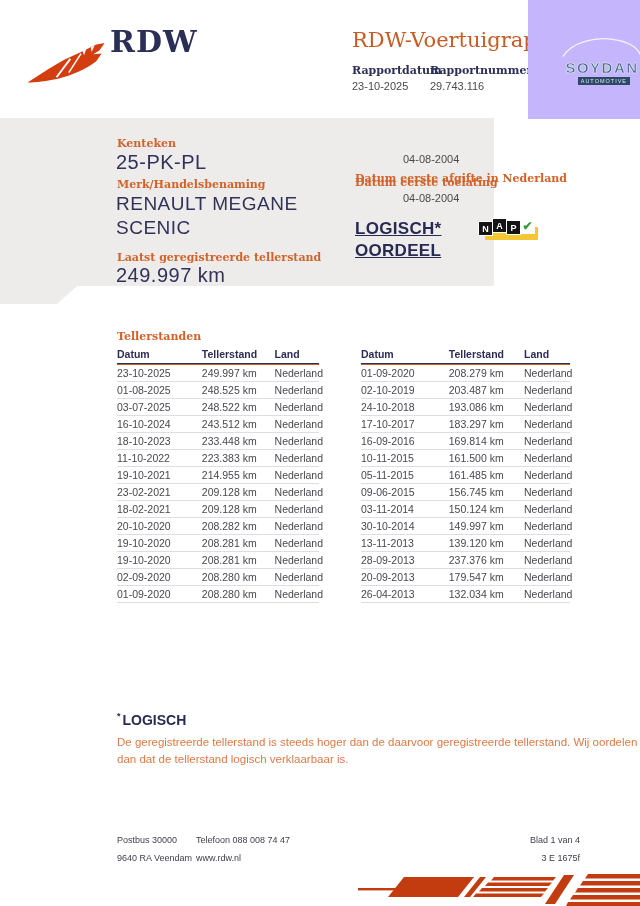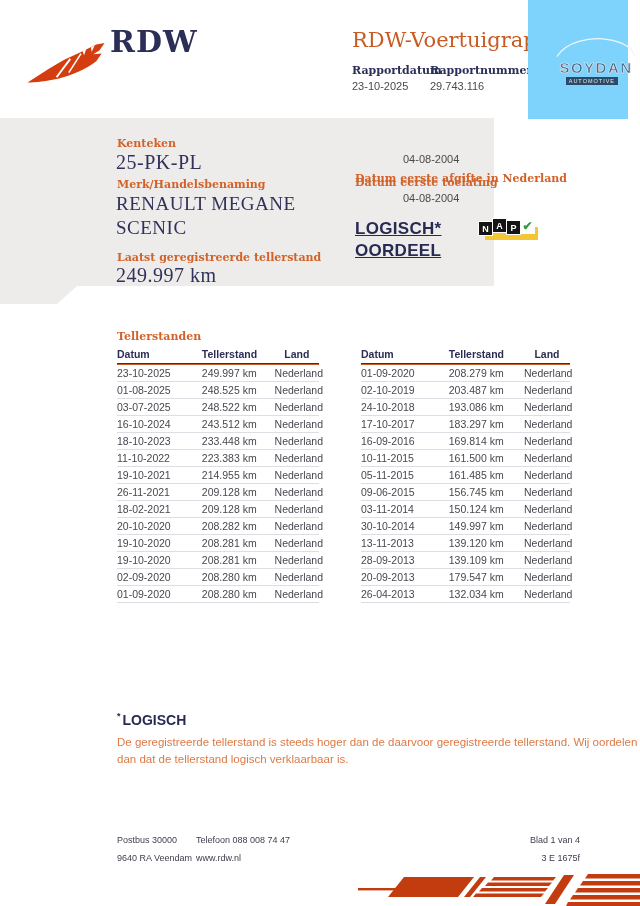--- a/index.html
+++ b/index.html
@@ -21,22 +21,22 @@
     font-family:"DejaVu Serif", serif; font-size:21px; color:#c75b24; white-space:nowrap;
   }
   .meta-label {
     position:absolute; top:64px;
     font-family:"DejaVu Serif", serif; font-weight:bold; font-size:11px; color:#2b2e57;
   }
   .meta-value { position:absolute; top:80px; font-size:11px; color:#4a4a4a; }
   .ml-1, .mv-1 { left:352px; } .ml-2, .mv-2 { left:430px; }
 
   .dealer-box {
-    position:absolute; left:528px; top:0; width:100px; height:119px; z-index:5;
-    background:#7dd3fc; display:flex; flex-direction:column; align-items:center; justify-content:center;padding-left:36px;
+    position:absolute; left:528px; top:0; width:112px; height:119px; z-index:5;
+    background:#c4b5fd; display:flex; flex-direction:column; align-items:center; justify-content:center;padding-left:36px;
   }
   .car-arc { width:86px; height:24px; margin-bottom:1px; }
   .dealer-name {
     font-size:15px; font-weight:bold; color:#47698f; letter-spacing:1.5px;
     -webkit-text-stroke:0.5px #e8edf2;
     text-shadow:0 0 1px #e8edf2;
   }
   .dealer-sub {
     align-self:flex-end; margin-right:10px; margin-top:1px;
     background:#2c4a68; color:#dfe5ea; font-size:5.5px; letter-spacing:1px; padding:1px 3px;
@@ -45,21 +45,21 @@
   
   .summary-panel {
     position:absolute; left:0; top:118px; width:494px; height:186px; background:#edecea;
     clip-path:polygon(0 0, 579px 0, 579px 168px, 77px 168px, 57px 186px, 0 186px);
   }
   .olabel {
     position:absolute; font-family:"DejaVu Serif", serif; font-weight:bold;
     font-size:11px; color:#d2622a; white-space:nowrap;
   }
   .bigval {
-    position:absolute; font-family:Liberation Serif, serif; font-size:19px;
+    position:absolute; font-family:Liberation Sans, sans-serif; font-size:19px;
     color:#31325a; letter-spacing:0.5px;
   }
   .smallval { position:absolute; font-size:11px; color:#4a4a4a;margin-left:48px; }
 
   .lb-kenteken { left:117px; top:19px; }   .v-kenteken { left:116px; top:33px; font-size:20px; }
   .lb-merk     { left:117px; top:60px; }   .v-merk     { left:116px; top:74px; width:205px; line-height:24px; }
   .lb-laatst   { left:117px; top:133px; }  .v-laatst   { left:116px; top:146px; font-size:20px; }
   .lb-afgifte  { left:355px; top:19px;margin-top:35px; }   .v-afgifte  { left:355px; top:35px; }
   .lb-toelating{ left:355px; top:58px; }   .v-toelating{ left:355px; top:74px; }
 
@@ -91,21 +91,21 @@
     font-size:10.5px; font-weight:bold; color:#2b2d55; text-align:left;
     padding:2px 0 3px 0; border-bottom:1px solid #2e2f55; line-height:12px;
   }
   table.km tbody tr:first-child td { border-top:1px solid #c45f2a; }
   table.km td {
     font-size:10.5px; color:#47474f; padding:2px 0; line-height:12px;
     border-bottom:1px solid #dddde4; white-space:nowrap;
   }
   table.km th:nth-child(1), table.km td:nth-child(1) { width:42%; }
   table.km th:nth-child(2), table.km td:nth-child(2) { width:36%; }
-  table.km th:nth-child(3), table.km td:nth-child(3) { width:22%; text-align:center; }
+  table.km th:nth-child(3), table.km td:nth-child(3) { width:22%; text-align:left; }
 
   
   .footnote { position:absolute; left:117px; top:711px; width:528px; }
   .footnote-title { font-size:14px; font-weight:bold; color:#272a52; }
   .footnote-title sup { font-size:9px; margin-right:2px; }
   .footnote-text { margin-top:6px; font-size:11.5px; line-height:17px; color:#dd7a45; }
 
   
   .footer-item { position:absolute; font-size:9px; color:#3e3e4e; line-height:18px; }
   .f-col1 { left:117px; top:831px; }
@@ -214,21 +214,21 @@
           <td>11-10-2022</td>
           <td>223.383 km</td>
           <td>Nederland</td>
         </tr>
         <tr>
           <td>19-10-2021</td>
           <td>214.955 km</td>
           <td>Nederland</td>
         </tr>
         <tr>
-          <td>26-11-2021</td>
+          <td>23-02-2021</td>
           <td>209.128 km</td>
           <td>Nederland</td>
         </tr>
         <tr>
           <td>18-02-2021</td>
           <td>209.128 km</td>
           <td>Nederland</td>
         </tr>
         <tr>
           <td>20-10-2020</td>
@@ -317,21 +317,21 @@
           <td>149.997 km</td>
           <td>Nederland</td>
         </tr>
         <tr>
           <td>13-11-2013</td>
           <td>139.120 km</td>
           <td>Nederland</td>
         </tr>
         <tr>
           <td>28-09-2013</td>
-          <td>139.109 km</td>
+          <td>237.376 km</td>
           <td>Nederland</td>
         </tr>
         <tr>
           <td>20-09-2013</td>
           <td>179.547 km</td>
           <td>Nederland</td>
         </tr>
         <tr>
           <td>26-04-2013</td>
           <td>132.034 km</td>

